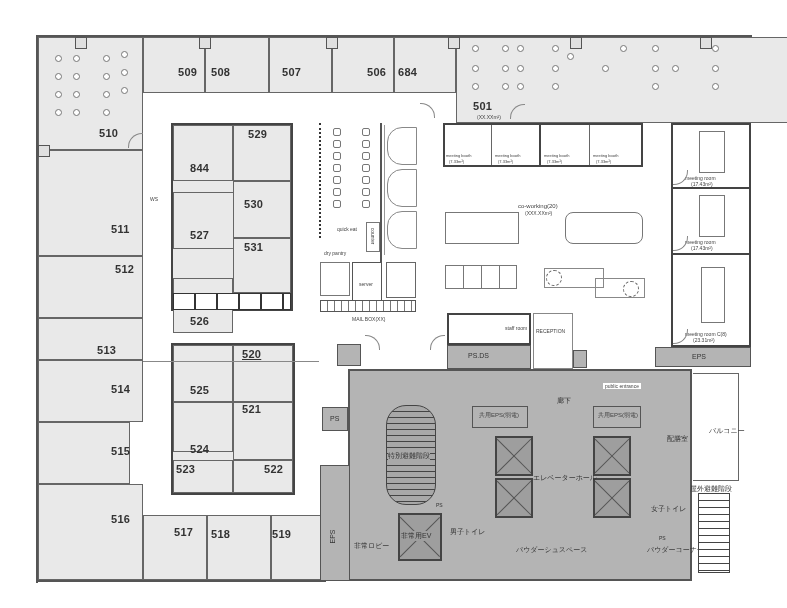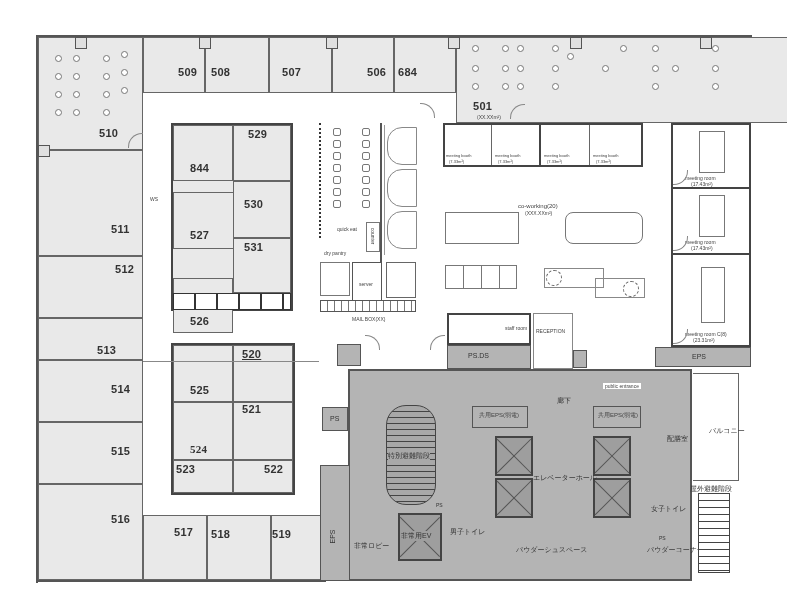--- a/index.html
+++ b/index.html
@@ -64,21 +64,21 @@
 </div>
 <div class="abs room" style="left:38px;top:256px;width:105px;height:62px;">
   <span class="room-label" style="left:76px;top:6px;">512</span>
 </div>
 <div class="abs room" style="left:38px;top:318px;width:105px;height:42px;">
   <span class="room-label" style="left:58px;top:25px;">513</span>
 </div>
 <div class="abs room" style="left:38px;top:360px;width:105px;height:62px;">
   <span class="room-label" style="left:72px;top:22px;">514</span>
 </div>
-<div class="abs room" style="left:38px;top:422px;width:105px;height:62px;">
+<div class="abs room" style="left:38px;top:422px;width:92px;height:62px;">
   <span class="room-label" style="left:72px;top:22px;">515</span>
 </div>
 <div class="abs room" style="left:38px;top:484px;width:105px;height:96px;">
   <span class="room-label" style="left:72px;top:28px;">516</span>
 </div>
 
 <div class="abs room" style="left:143px;top:515px;width:64px;height:65px;">
   <span class="room-label" style="left:30px;top:10px;">517</span>
 </div>
 <div class="abs room" style="left:207px;top:515px;width:64px;height:65px;">
@@ -112,21 +112,21 @@
 </div>
 <div class="abs locker" style="left:173px;top:293px;width:118px;height:17px;background:repeating-linear-gradient(90deg,#fff 0,#fff 20px,#333 20px,#333 22px);"></div>
 
 <div class="abs" style="left:171px;top:343px;width:124px;height:152px;border:2px solid #444;background:#e9e9e9;"></div>
 <div class="abs room" style="left:173px;top:345px;width:60px;height:57px;">
   <span class="room-label" style="left:16px;top:38px;">525</span>
 </div>
 <div class="abs room" style="left:233px;top:345px;width:60px;height:57px;">
   <span class="room-label" style="left:8px;top:2px;text-decoration:underline;">520</span>
 </div>
-<div class="abs room" style="left:173px;top:402px;width:60px;height:58px;font-family:Liberation Serif, serif;">
+<div class="abs room" style="left:173px;top:402px;width:60px;height:50px;">
   <span class="room-label" style="left:16px;top:40px;">524</span>
 </div>
 <div class="abs room" style="left:233px;top:402px;width:60px;height:58px;">
   <span class="room-label" style="left:8px;top:0px;">521</span>
 </div>
 <div class="abs room" style="left:173px;top:460px;width:60px;height:33px;">
   <span class="room-label" style="left:2px;top:2px;">523</span>
 </div>
 <div class="abs room" style="left:233px;top:460px;width:60px;height:33px;">
   <span class="room-label" style="left:30px;top:2px;">522</span>

